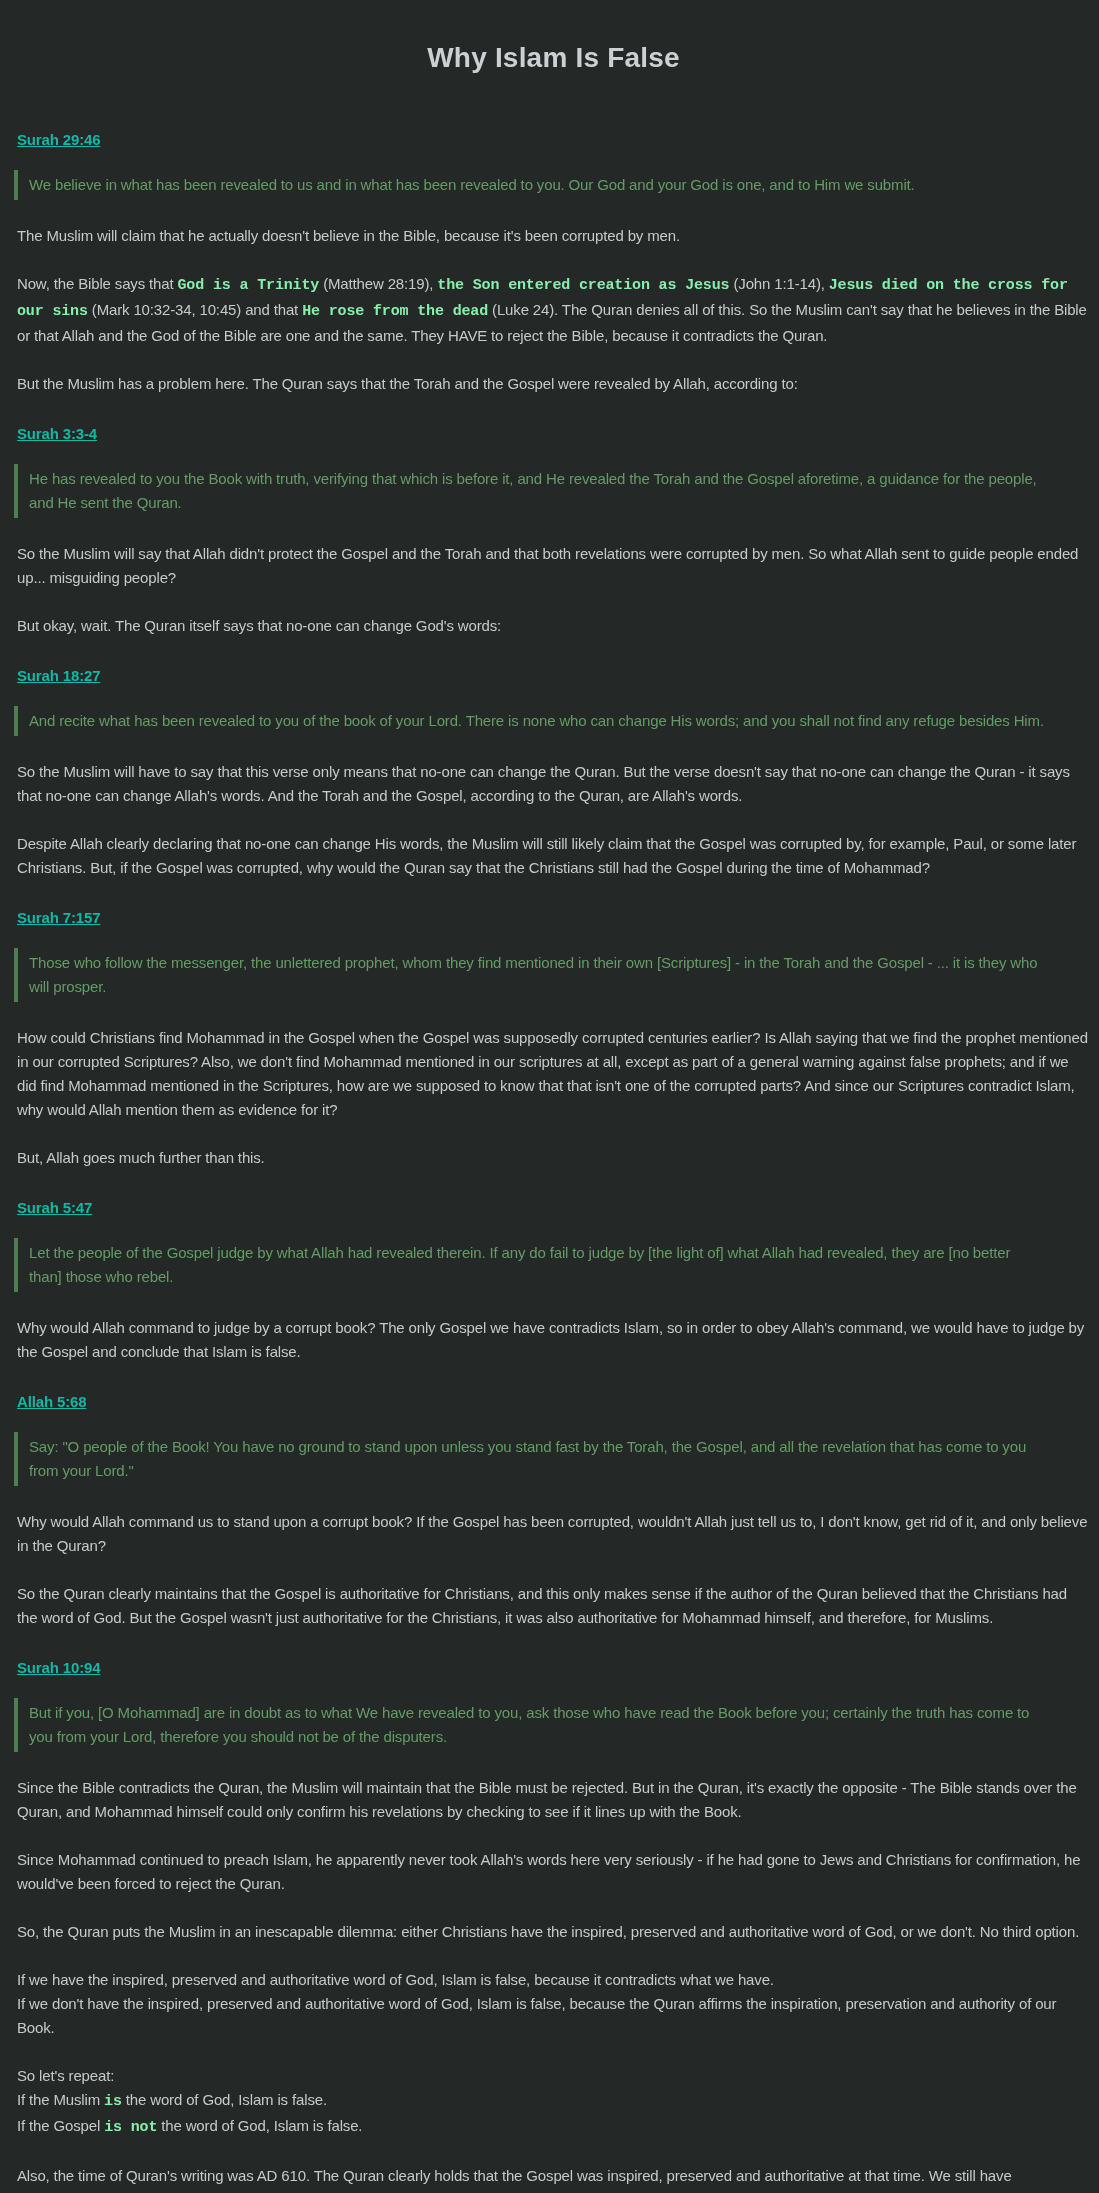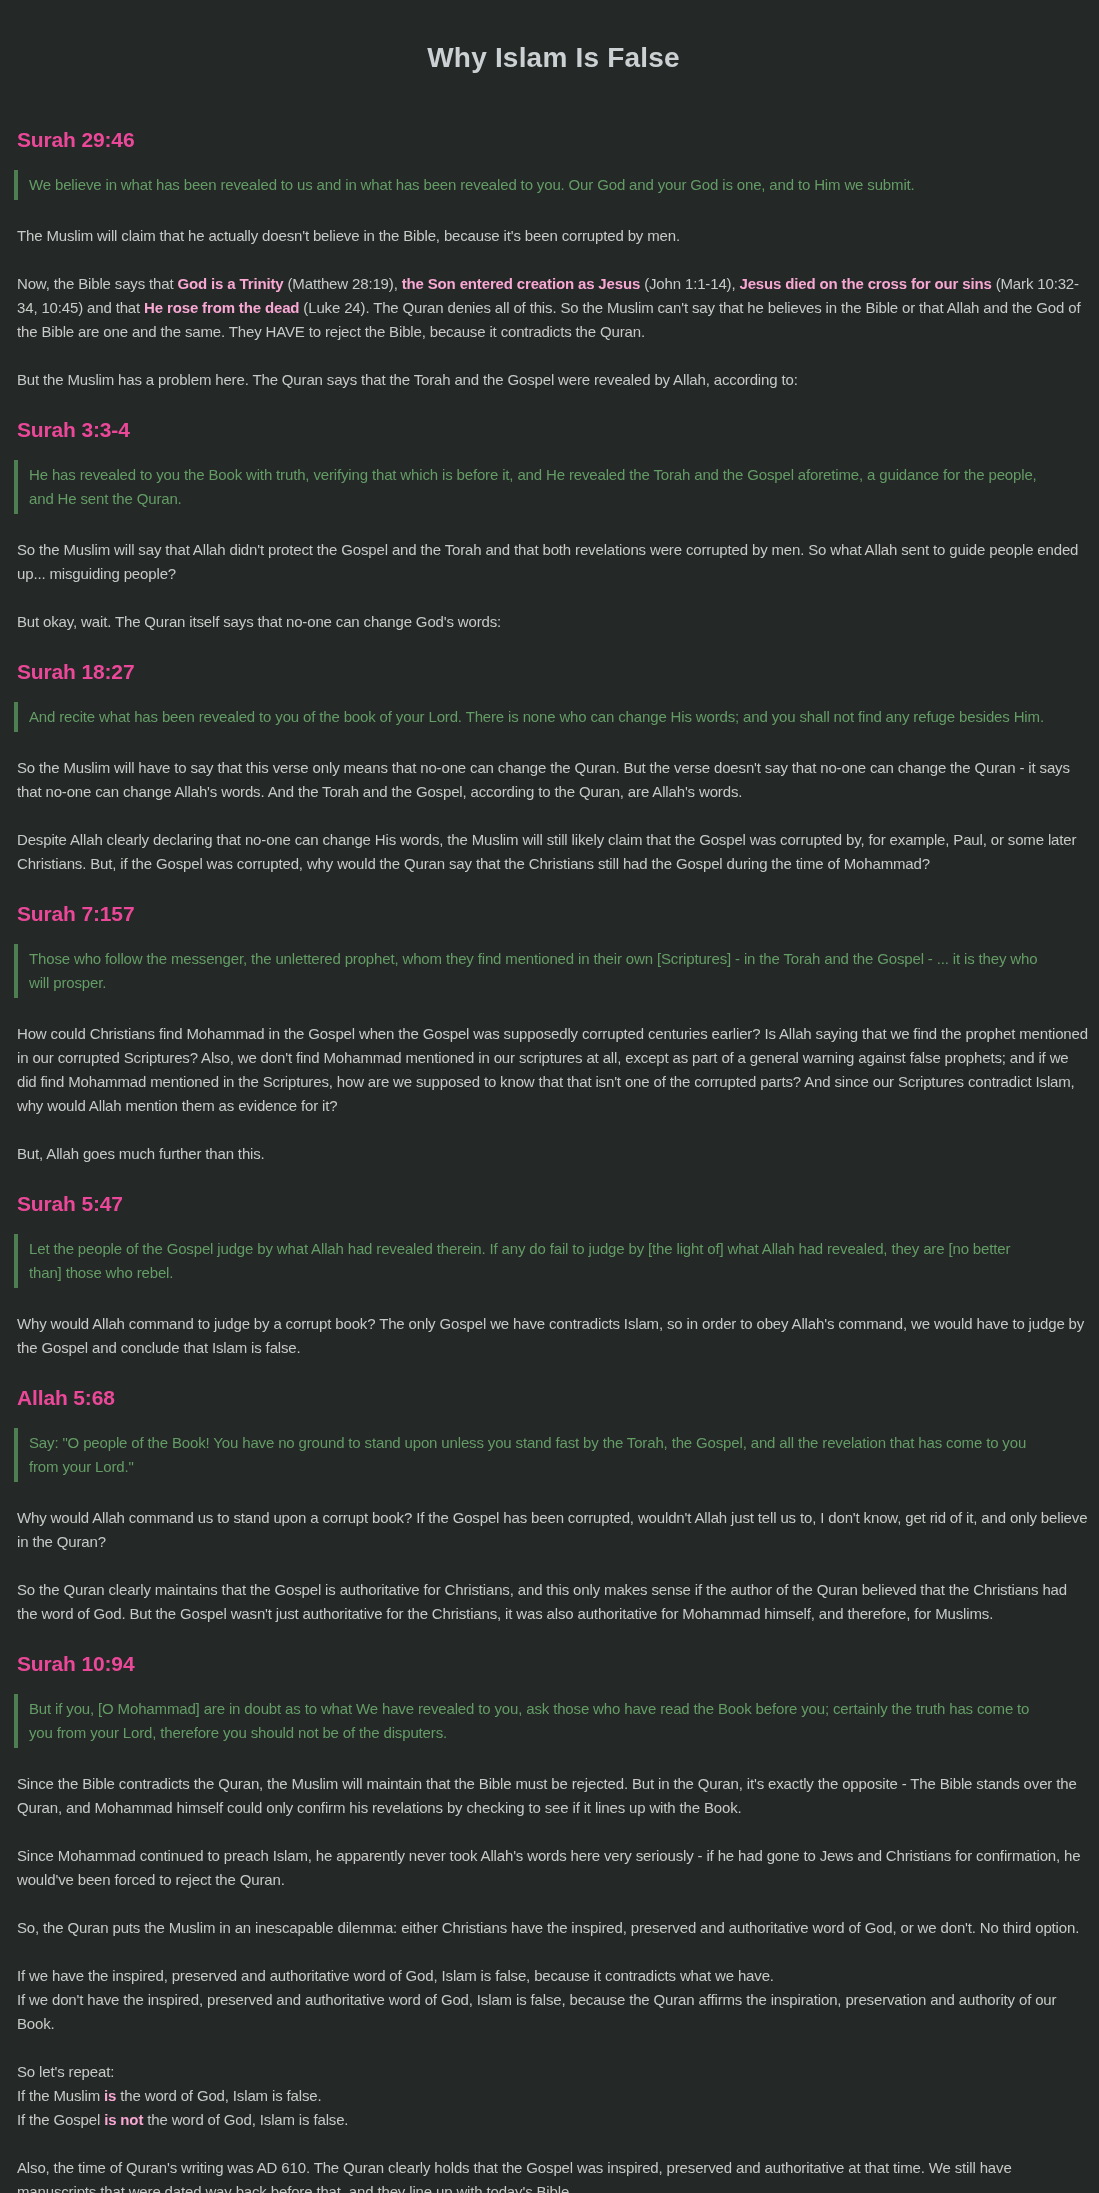--- a/index.html
+++ b/index.html
@@ -18,40 +18,42 @@
   h1[data-name="page-title"] {
     font-size: 28px;
     line-height: 40px;
     font-weight: 700;
     text-align: center;
     color: #cbd0d3;
     margin: 24px 0 50px 0;
     letter-spacing: 0.2px;
   }
   h2[data-name="surah-heading"] {
-    font-size: 21px;
+    font-size: 15px;
     line-height: 24px;
     font-weight: 700;
-    color: #ec4899;
+    color: #14b8a6;
     margin: 26px 0 18px 0;
+    text-decoration: underline;
   }
   blockquote[data-name="quran-quote"] {
     margin: 8px 25px 18px -3px;
     border-left: 4px solid #4e7f52;
     padding: 3px 20px 3px 11px;
     color: #649c66;
     white-space: pre-line;
   }
   p[data-name="paragraph"] {
     margin: 24px 0;
     white-space: pre-line;
   }
   p[data-name="paragraph"] strong {
-    color: #f9a8d4;
+    color: #86efac;
     font-weight: 700;
+    font-family: Liberation Mono, monospace;
   }
 </style>
 </head>
 <body>
 
 <h1 data-name="page-title">Why Islam Is False</h1>
 
 <main data-name="article">
     <h2 data-name="surah-heading">Surah 29:46</h2>
     <blockquote data-name="quran-quote">We believe in what has been revealed to us and in what has been revealed to you. Our God and your God is one, and to Him we submit.</blockquote>

